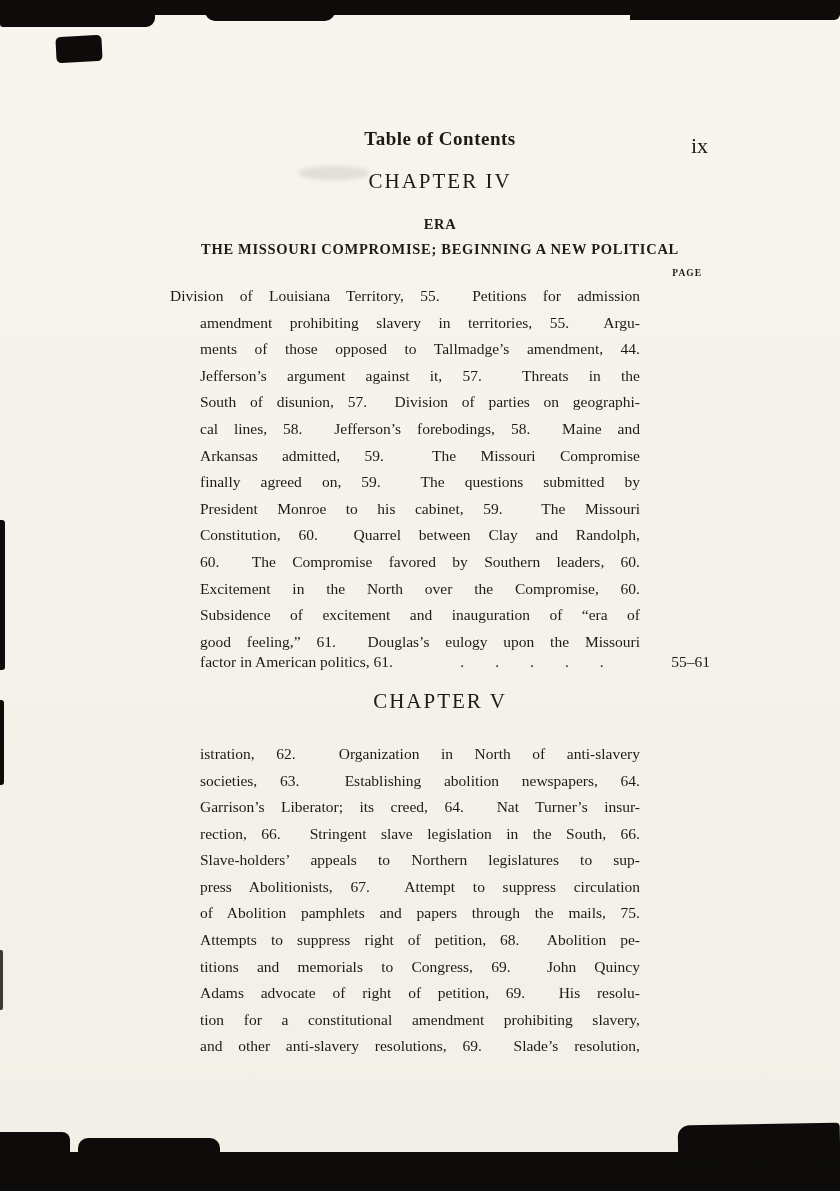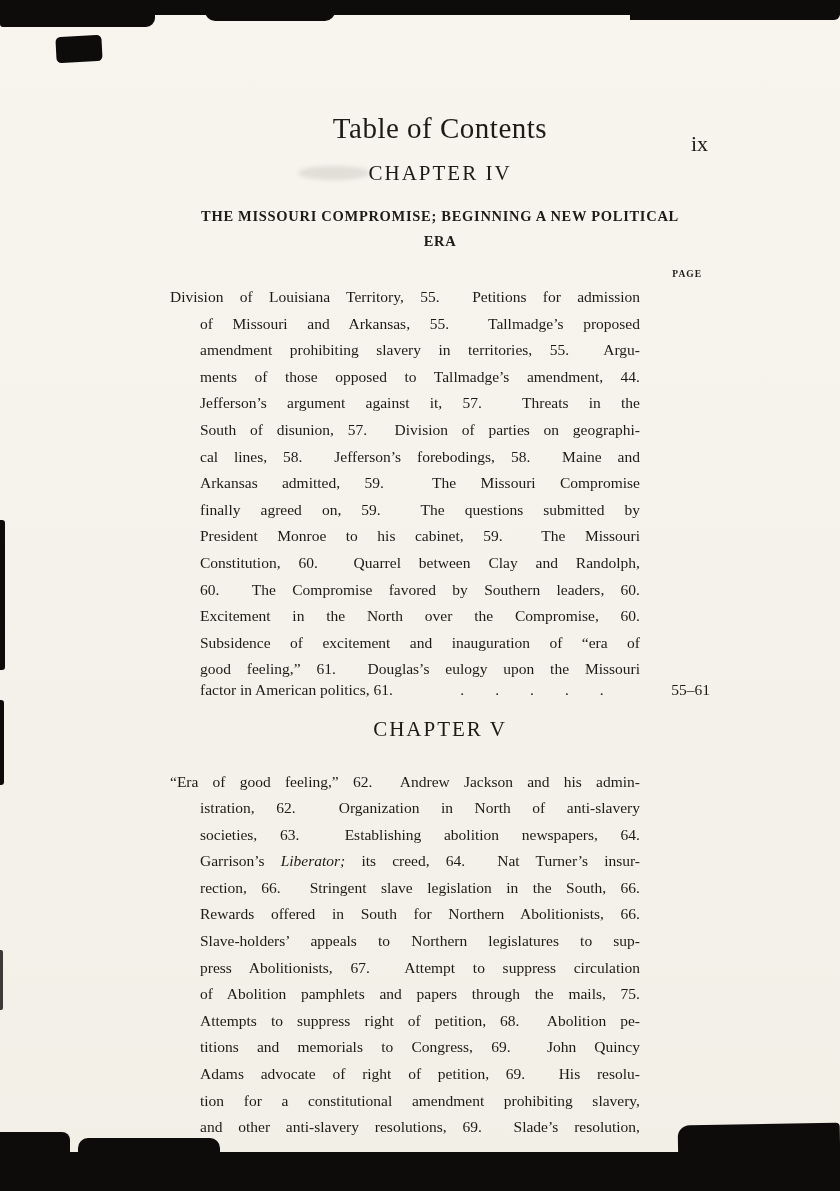--- a/index.html
+++ b/index.html
@@ -27,43 +27,43 @@
   .scan-bottom-bump  { left: 78px; top: 1138px; width: 142px; height: 22px; border-radius: 10px 10px 0 0; }
   .scan-bottom-left  { left: 0; top: 1132px; width: 70px; height: 30px; border-radius: 0 8px 0 0; }
   .scan-bottom-right { left: 678px; top: 1124px; width: 162px; height: 42px; border-radius: 12px 4px 0 0; transform: rotate(-1deg); }
   .scan-smudge { position: absolute; left: 298px; top: 166px; width: 72px; height: 14px;
                  background: rgba(40,35,28,.10); border-radius: 50%; filter: blur(2px); }
 
   
   .content { position: absolute; left: 170px; top: 112px; width: 540px; }
 
   .toc-header { position: relative; text-align: center; }
-  .toc-header .title { margin: 0; font-size: 29px; font-weight: 400; letter-spacing: .5px; }
-  .toc-header .folio { position: absolute; right: 2px; top: 19px; font-size: 22px; }
+  .toc-header .title { margin: 16px; font-size: 19px; font-weight: 700; letter-spacing: .5px; }
+  .toc-header .folio { position: absolute; right: 2px; top: 5px; font-size: 22px; }
 
   .chapter-heading {
     margin: 13px 0 0 0; text-align: center;
     font-size: 21px; font-weight: 400; letter-spacing: 2px; line-height: 30px;
   }
   .chapter-subtitle {
     margin-top: 16px; text-align: center;
     font-size: 14.5px; font-weight: 700; letter-spacing: .7px; line-height: 25px;
   }
   .page-label {
-    margin-top: 15px; padding-right: 8px; text-align: right;
+    margin-top: 6px; padding-right: 8px; text-align: right;
     font-size: 9.5px; font-weight: 700; letter-spacing: 1px; height: 12px;
   }
 
   .summary { width: 470px; }
   .toc-line {
     font-size: 15.5px; line-height: 20.6px;
     text-align: justify; text-align-last: justify; margin-top: 6px;
   }
   .toc-line.cont { padding-left: 30px; }
-  .toc-line .ital { font-style: italic; }
+  .toc-line .ital { }
 
   .lastline {
     width: 540px; display: flex; justify-content: flex-end; align-items: baseline;
     font-size: 15.5px; line-height: 20.6px; padding-left: 30px; box-sizing: border-box;
     text-align: left; text-align-last: auto;
   }
   .lastline .dots { flex: 1; text-align: center; white-space: pre; }
   .chapter-v .summary { margin-top: 28px; }
 </style>
 </head>
@@ -88,27 +88,26 @@
   <div class="content">
 
     <header class="toc-header">
       <h1 class="title">Table of Contents</h1>
       <span class="folio">ix</span>
     </header>
 
     <section class="chapter chapter-iv">
       <h2 class="chapter-heading">CHAPTER IV</h2>
       <div class="chapter-subtitle">
+        <div>ERA</div>
         <div>THE MISSOURI COMPROMISE; BEGINNING A NEW POLITICAL</div>
-        <div>ERA</div>
       </div>
       <div class="page-label">PAGE</div>
       <div class="summary">
           <div class="toc-line"><span>Division of Louisiana Territory, 55.&nbsp; Petitions for admission</span></div>
-          <div class="toc-line cont"><span>of Missouri and Arkansas, 55.&nbsp; Tallmadge’s proposed</span></div>
           <div class="toc-line cont"><span>amendment prohibiting slavery in territories, 55.&nbsp; Argu-</span></div>
           <div class="toc-line cont"><span>ments of those opposed to Tallmadge’s amendment, 44.</span></div>
           <div class="toc-line cont"><span>Jefferson’s argument against it, 57.&nbsp; Threats in the</span></div>
           <div class="toc-line cont"><span>South of disunion, 57.&nbsp; Division of parties on geographi-</span></div>
           <div class="toc-line cont"><span>cal lines, 58.&nbsp; Jefferson’s forebodings, 58.&nbsp; Maine and</span></div>
           <div class="toc-line cont"><span>Arkansas admitted, 59.&nbsp; The Missouri Compromise</span></div>
           <div class="toc-line cont"><span>finally agreed on, 59.&nbsp; The questions submitted by</span></div>
           <div class="toc-line cont"><span>President Monroe to his cabinet, 59.&nbsp; The Missouri</span></div>
           <div class="toc-line cont"><span>Constitution, 60.&nbsp; Quarrel between Clay and Randolph,</span></div>
           <div class="toc-line cont"><span>60.&nbsp; The Compromise favored by Southern leaders, 60.</span></div>
@@ -119,26 +118,24 @@
       <div class="lastline">
         <span>factor in American politics, 61.</span>
         <span class="dots">.&nbsp; &nbsp; &nbsp; &nbsp; .&nbsp; &nbsp; &nbsp; &nbsp; .&nbsp; &nbsp; &nbsp; &nbsp; .&nbsp; &nbsp; &nbsp; &nbsp; .</span>
         <span class="range">55–61</span>
       </div>
     </section>
 
     <section class="chapter chapter-v">
       <h2 class="chapter-heading">CHAPTER V</h2>
       <div class="summary">
-          <div class="toc-line"><span>“Era of good feeling,” 62.&nbsp; Andrew Jackson and his admin-</span></div>
           <div class="toc-line cont"><span>istration, 62.&nbsp; Organization in North of anti-slavery</span></div>
           <div class="toc-line cont"><span>societies, 63.&nbsp; Establishing abolition newspapers, 64.</span></div>
           <div class="toc-line cont"><span>Garrison’s </span><span class="ital">Liberator;</span><span> its creed, 64.&nbsp; Nat Turner’s insur-</span></div>
           <div class="toc-line cont"><span>rection, 66.&nbsp; Stringent slave legislation in the South, 66.</span></div>
-          <div class="toc-line cont"><span>Rewards offered in South for Northern Abolitionists, 66.</span></div>
           <div class="toc-line cont"><span>Slave-holders’ appeals to Northern legislatures to sup-</span></div>
           <div class="toc-line cont"><span>press Abolitionists, 67.&nbsp; Attempt to suppress circulation</span></div>
           <div class="toc-line cont"><span>of Abolition pamphlets and papers through the mails, 75.</span></div>
           <div class="toc-line cont"><span>Attempts to suppress right of petition, 68.&nbsp; Abolition pe-</span></div>
           <div class="toc-line cont"><span>titions and memorials to Congress, 69.&nbsp; John Quincy</span></div>
           <div class="toc-line cont"><span>Adams advocate of right of petition, 69.&nbsp; His resolu-</span></div>
           <div class="toc-line cont"><span>tion for a constitutional amendment prohibiting slavery,</span></div>
           <div class="toc-line cont"><span>and other anti-slavery resolutions, 69.&nbsp; Slade’s resolution,</span></div>
         </div>
     </section>

